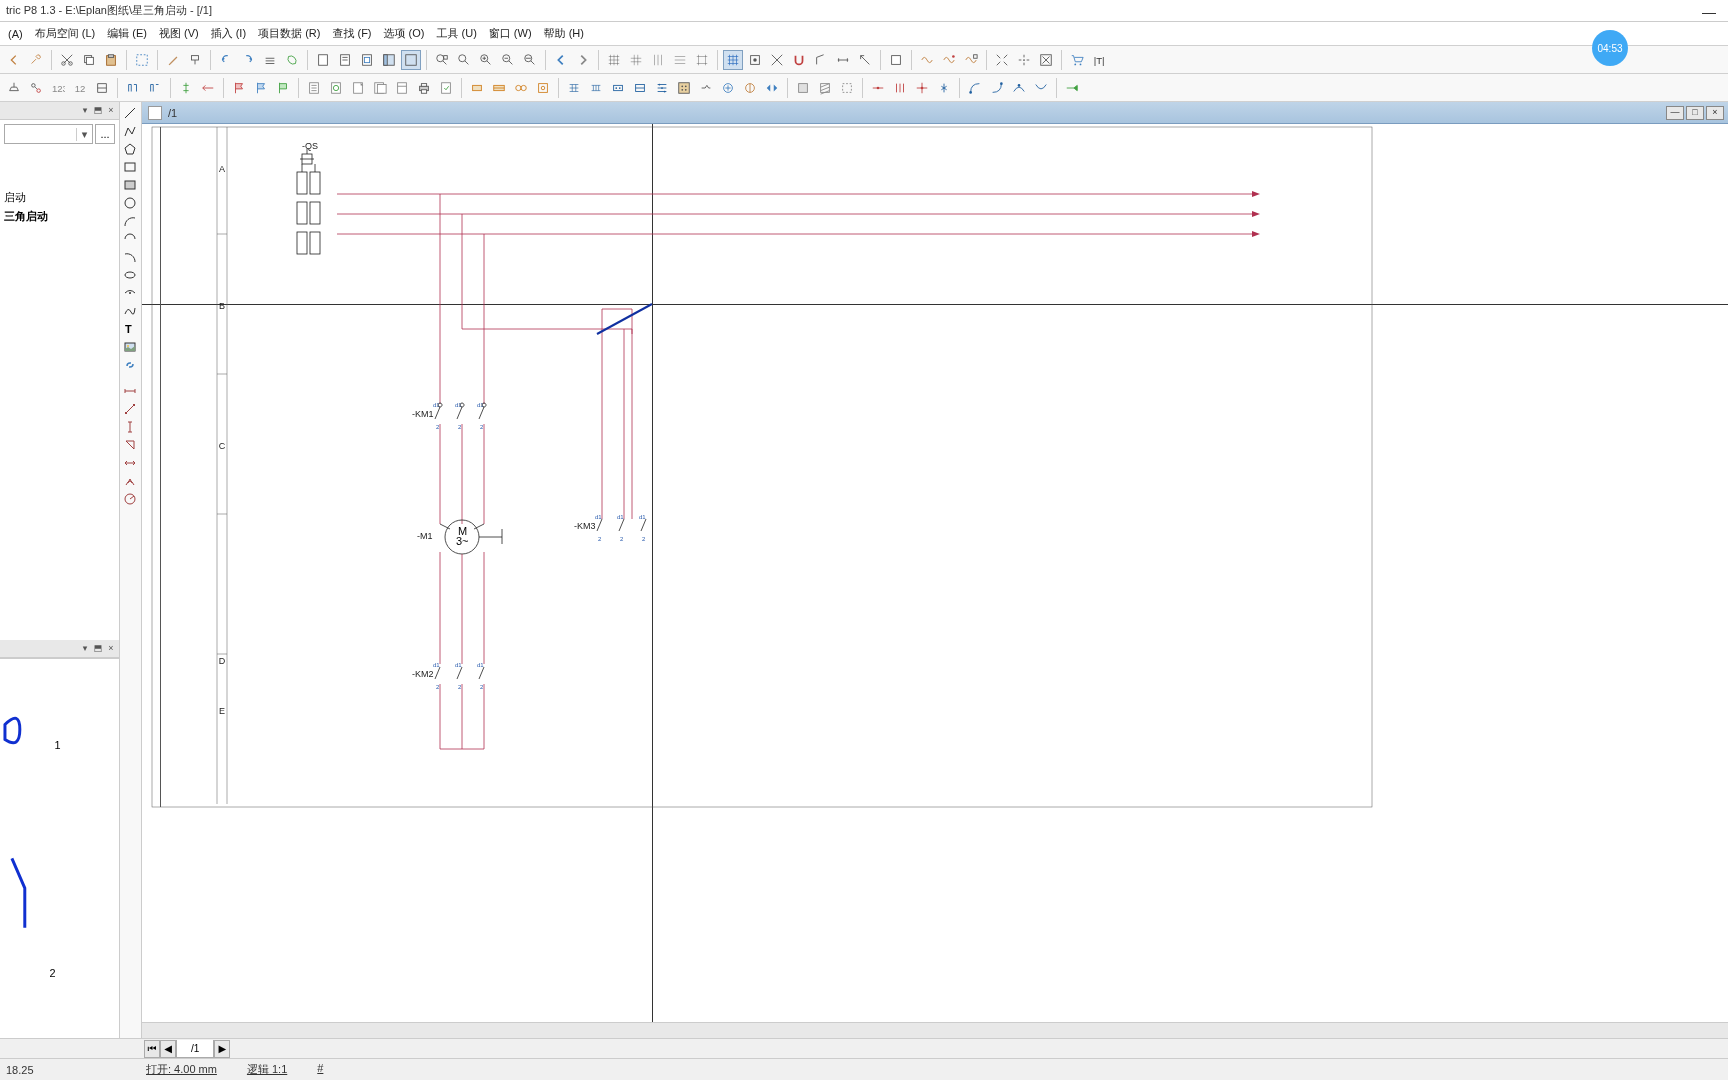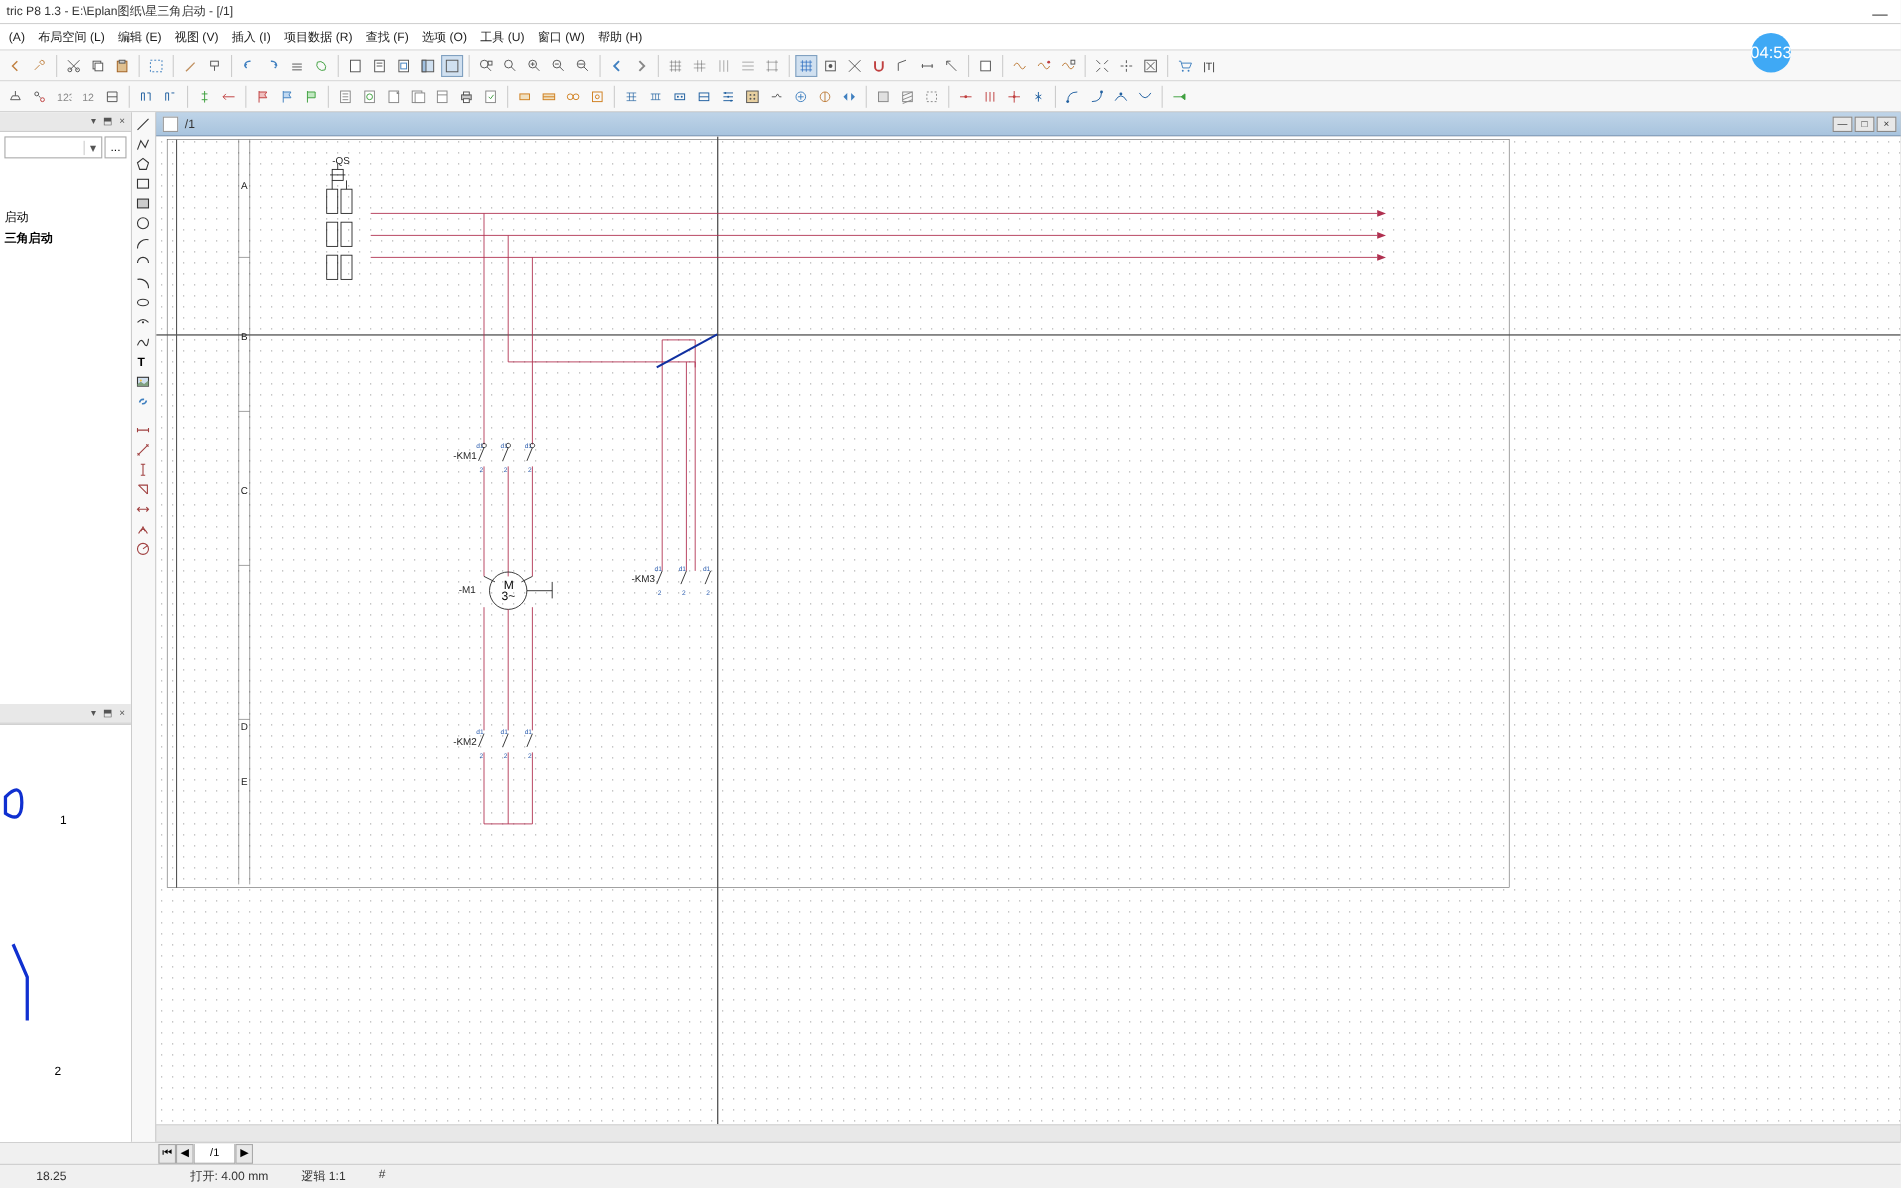--- a/index.html
+++ b/index.html
@@ -45,25 +45,25 @@
 .canvas { flex: 1; background: #fff; position: relative; overflow: hidden; }
 .grid-bg { position: absolute; inset: 0; background-image: radial-gradient(circle, #888 0.5px, transparent 0.5px); background-size: 10px 10px; }
 .crosshair-h { position: absolute; height: 1px; background: #333; left: 0; right: 0; }
 .crosshair-v { position: absolute; width: 1px; background: #333; top: 0; bottom: 0; }
 
 .status-tabs { height: 20px; background: #f0f0f0; border-top: 1px solid #ccc; display: flex; align-items: center; padding: 0; }
 .scroll-btn { width: 16px; height: 18px; border: 1px solid #aaa; background: #e8e8e8; font-size: 10px; text-align: center; line-height: 16px; }
 .page-tab { height: 18px; padding: 0 14px; background: #fff; border: 1px solid #aaa; border-top: none; font-size: 10px; display: flex; align-items: center; }
 
 .statusbar { height: 22px; background: #f0f0f0; border-top: 1px solid #ccc; display: flex; align-items: center; padding: 0 6px; gap: 20px; font-size: 11px; color: #333; }
-.status-left { flex: 0 0 120px; margin-left: 27px; }
+.status-left { flex: 0 0 120px; }
 .status-center { flex: 1; text-align: center; padding-left: 400px; }
-.status-right { display: flex; gap: 30px; padding-right: 20px; }
-
-.time-badge { position: absolute; right: 100px; top: 30px; width: 36px; height: 36px; border-radius: 50%; background: #3fa9f5; color: #fff; display: flex; align-items: center; justify-content: center; font-size: 15px; }
+.status-right { display: flex; gap: 30px; padding-right: 20px; text-decoration: underline; }
+
+.time-badge { position: absolute; right: 100px; top: 30px; width: 36px; height: 36px; border-radius: 50%; background: #3fa9f5; color: #fff; display: flex; align-items: center; justify-content: center; font-size: 10px; }
 .label { font-size: 9px; fill: #222; }
 .wire { stroke: #b03050; stroke-width: 0.8; fill: none; }
 .comp { stroke: #222; stroke-width: 0.8; fill: none; }
 .term { font-size: 6px; fill: #3060b0; }
 .cursor-line { stroke: #1030a0; stroke-width: 2; }
 </style>
 </head>
 <body>
 
 <div class="titlebar">

